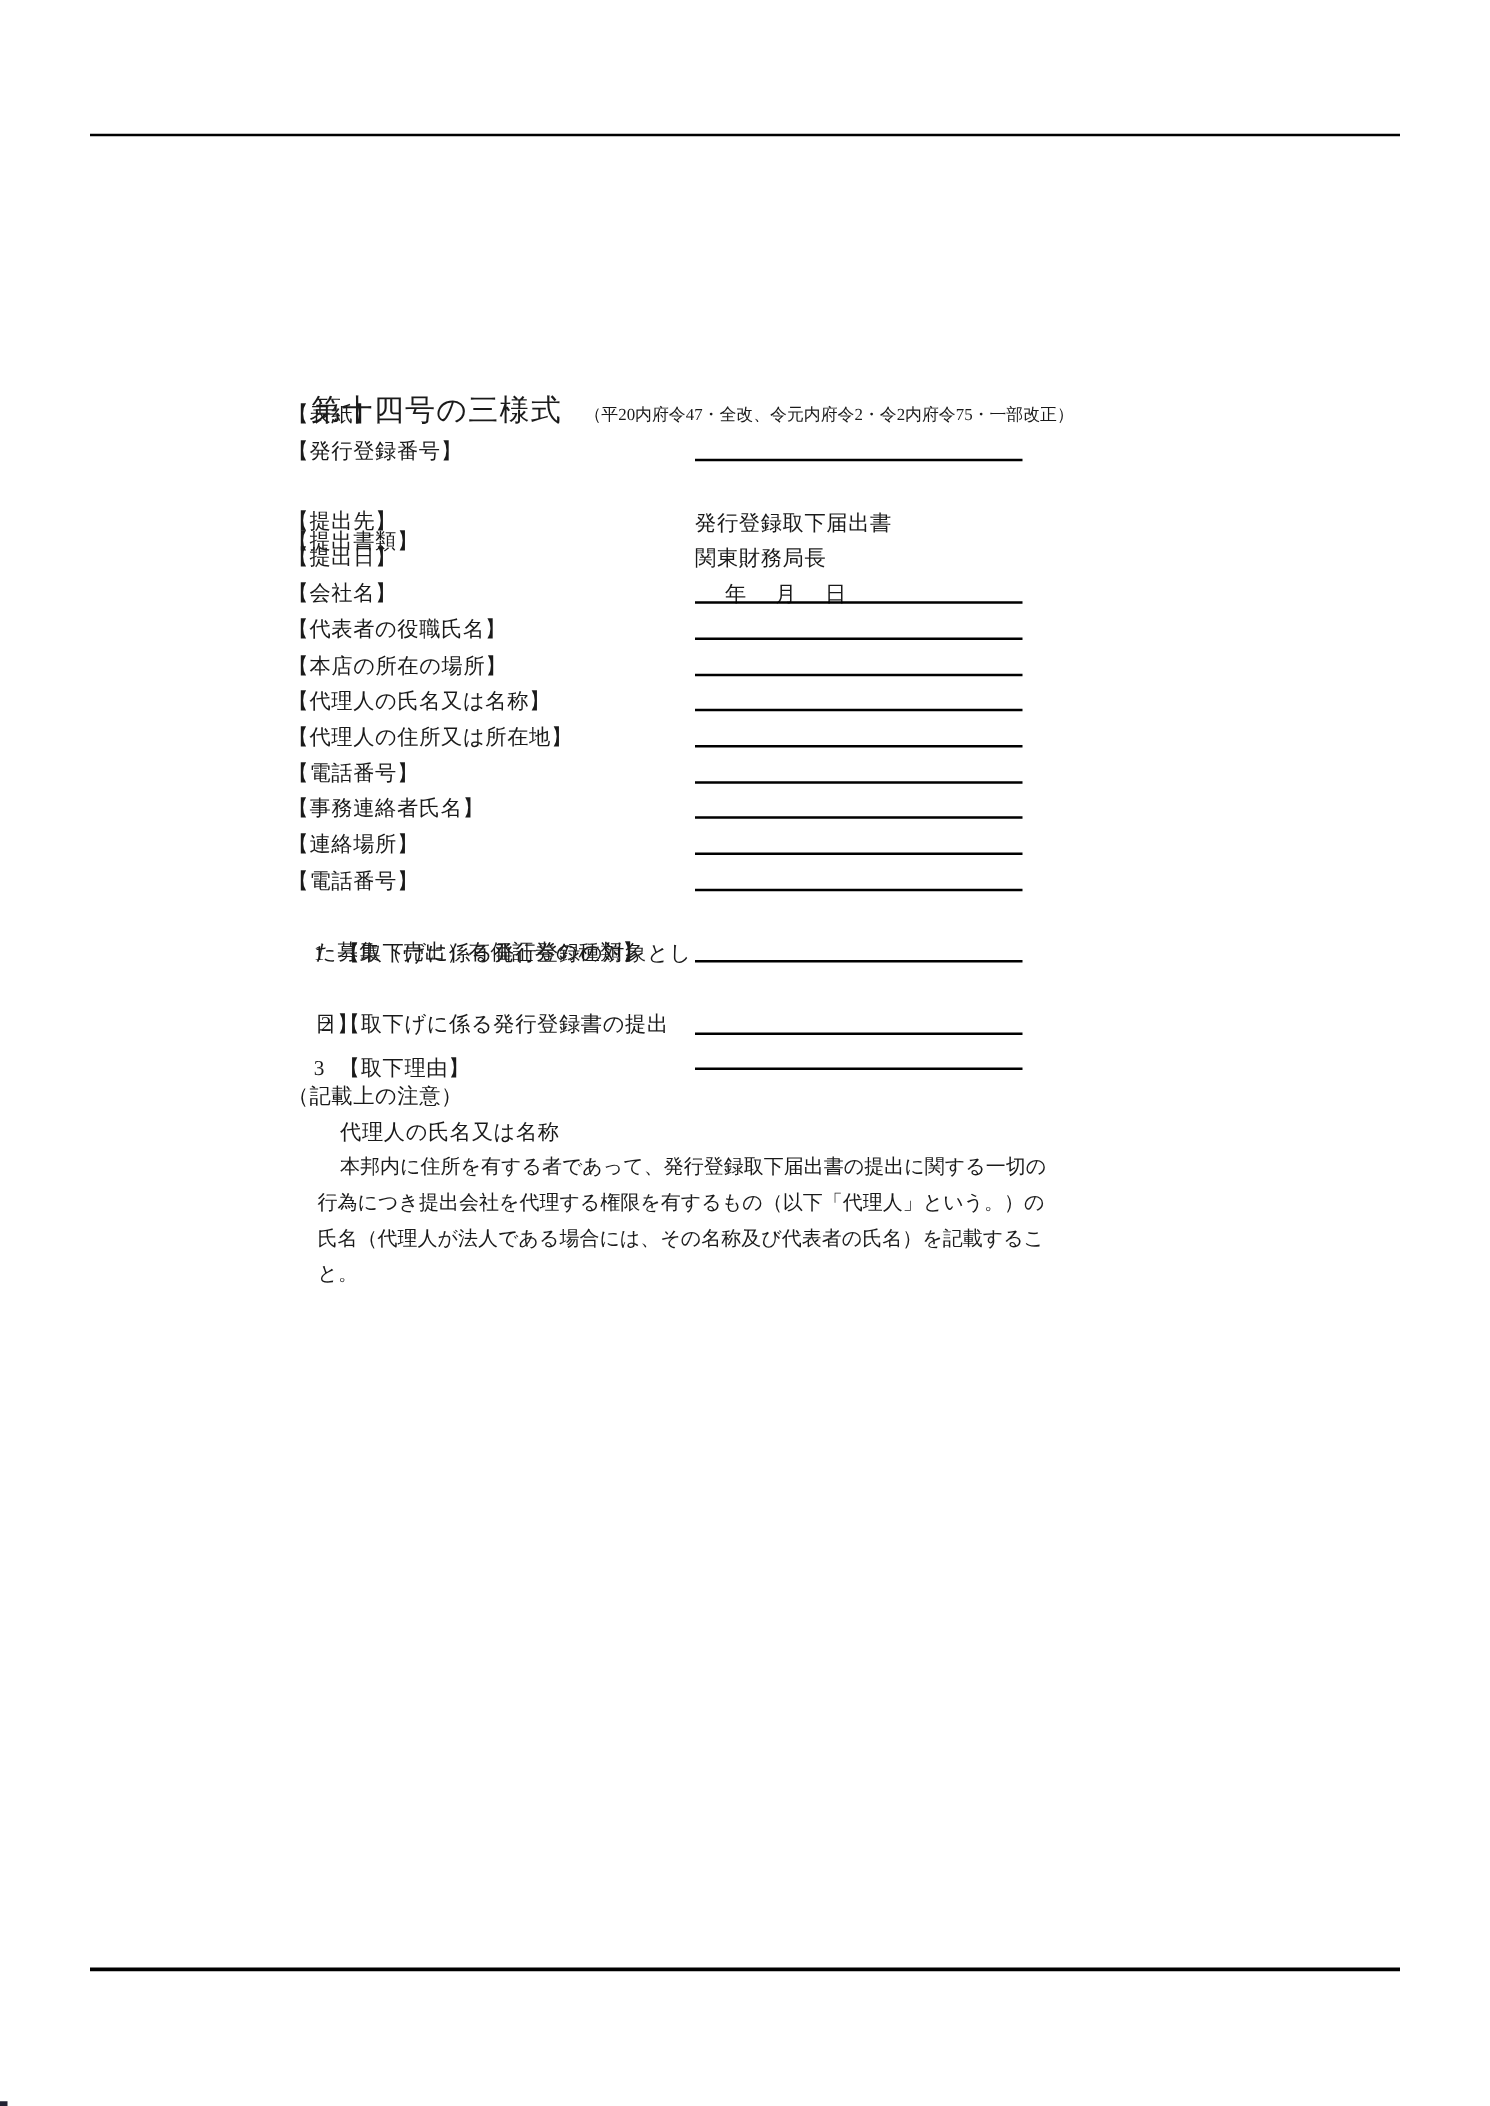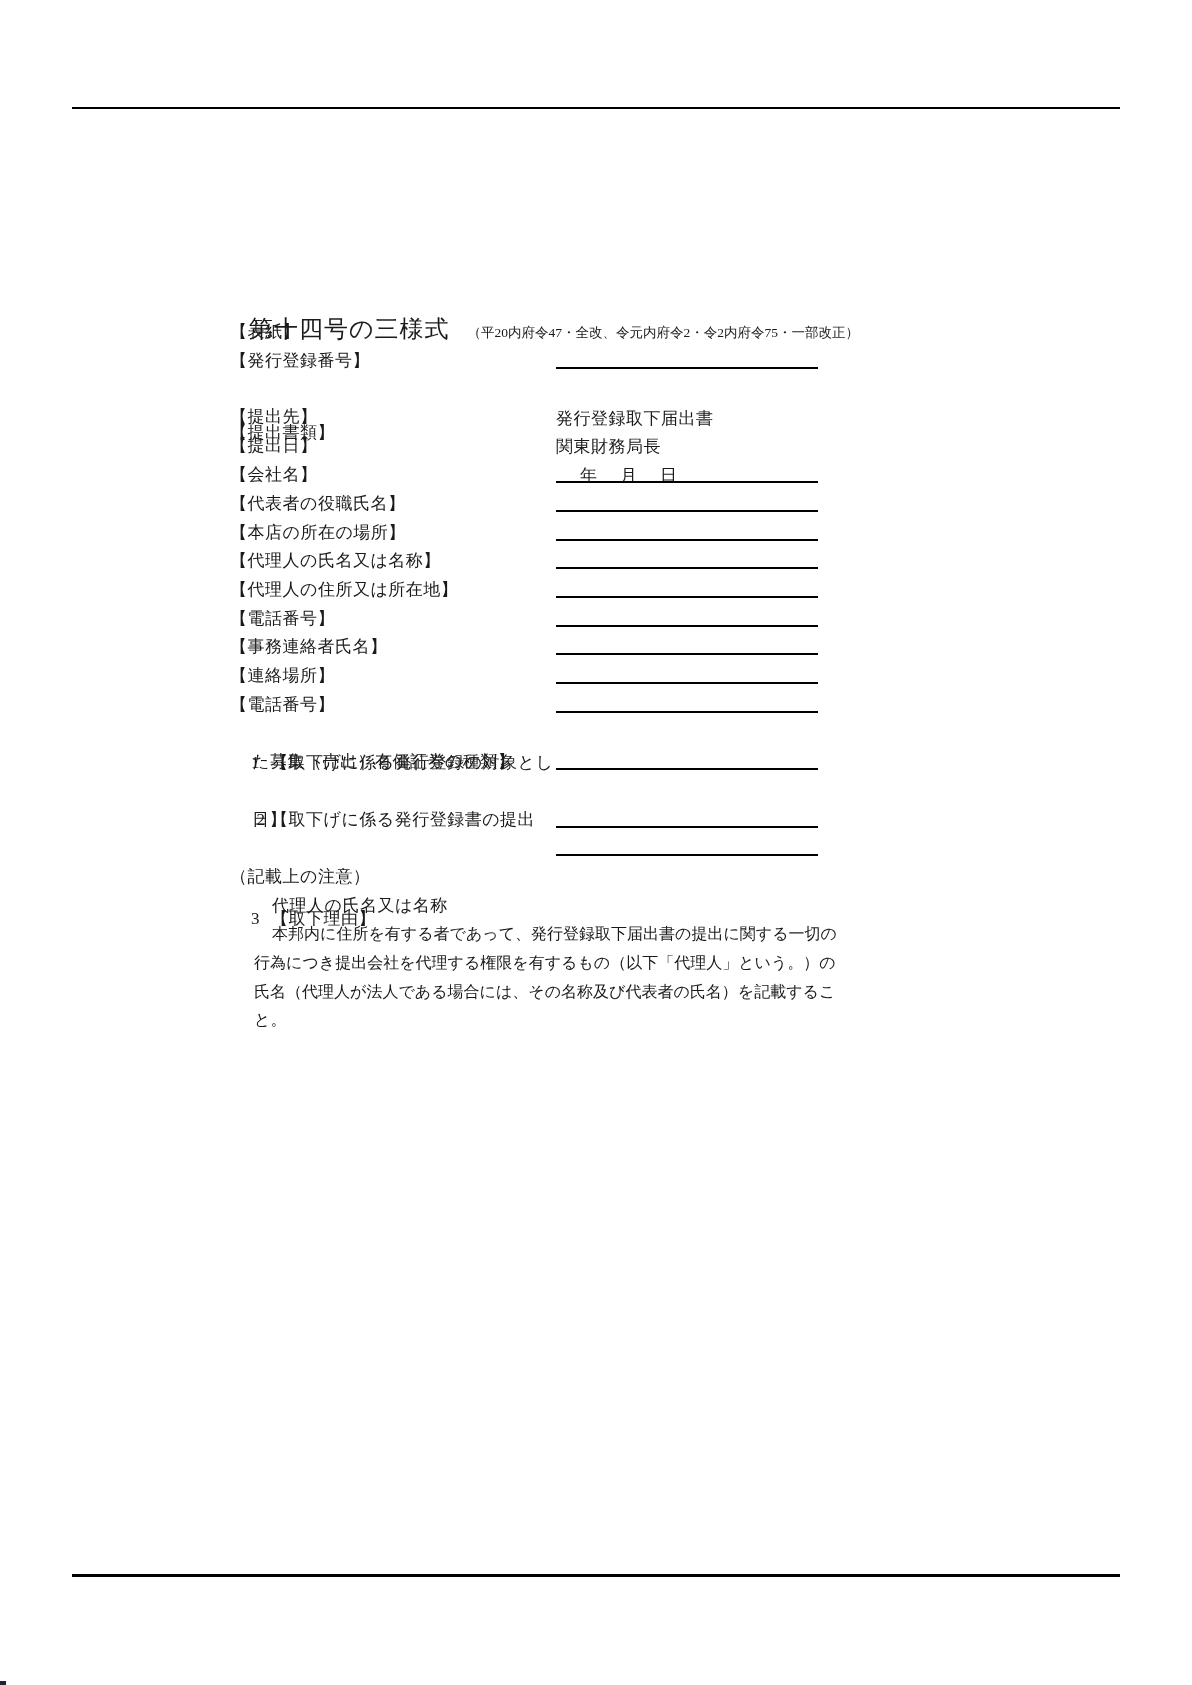--- a/index.html
+++ b/index.html
@@ -91,21 +91,21 @@
   </div>
   <div class="line" style="top:747px;left:252px;">た募集（売出）有価証券の種類】</div>
   <div class="field-underline" style="top:768px;"></div>
 
   <div class="line" style="top:776px;left:232px;text-align:center;">
     <span class="num">2</span><span>【取下げに係る発行登録書の提出</span>
   </div>
   <div class="line" style="top:805px;left:252px;">日】</div>
   <div class="field-underline" style="top:826px;"></div>
 
-  <div class="line" style="top:875px;left:232px;font-family:Liberation Serif, serif;">
+  <div class="line" style="top:811px;left:232px;font-family:Liberation Serif, serif;">
     <span class="num">3</span><span>【取下理由】</span>
   </div>
   <div class="field-underline" style="top:854px;"></div>
 
   <div class="line" style="top:862px;left:230px;">（記載上の注意）</div>
   <div class="line" style="top:891px;left:272px;">代理人の氏名又は名称</div>
   <div class="line note-body" style="top:919px;left:272px;">本邦内に住所を有する者であって、発行登録取下届出書の提出に関する一切の</div>
   <div class="line note-body" style="top:977px;left:254px;">氏名（代理人が法人である場合には、その名称及び代表者の氏名）を記載するこ</div>
   <div class="line note-body" style="top:948px;left:254px;">行為につき提出会社を代理する権限を有するもの（以下「代理人」という。）の</div>
   <div class="line note-body" style="top:1005px;left:254px;">と。</div>

